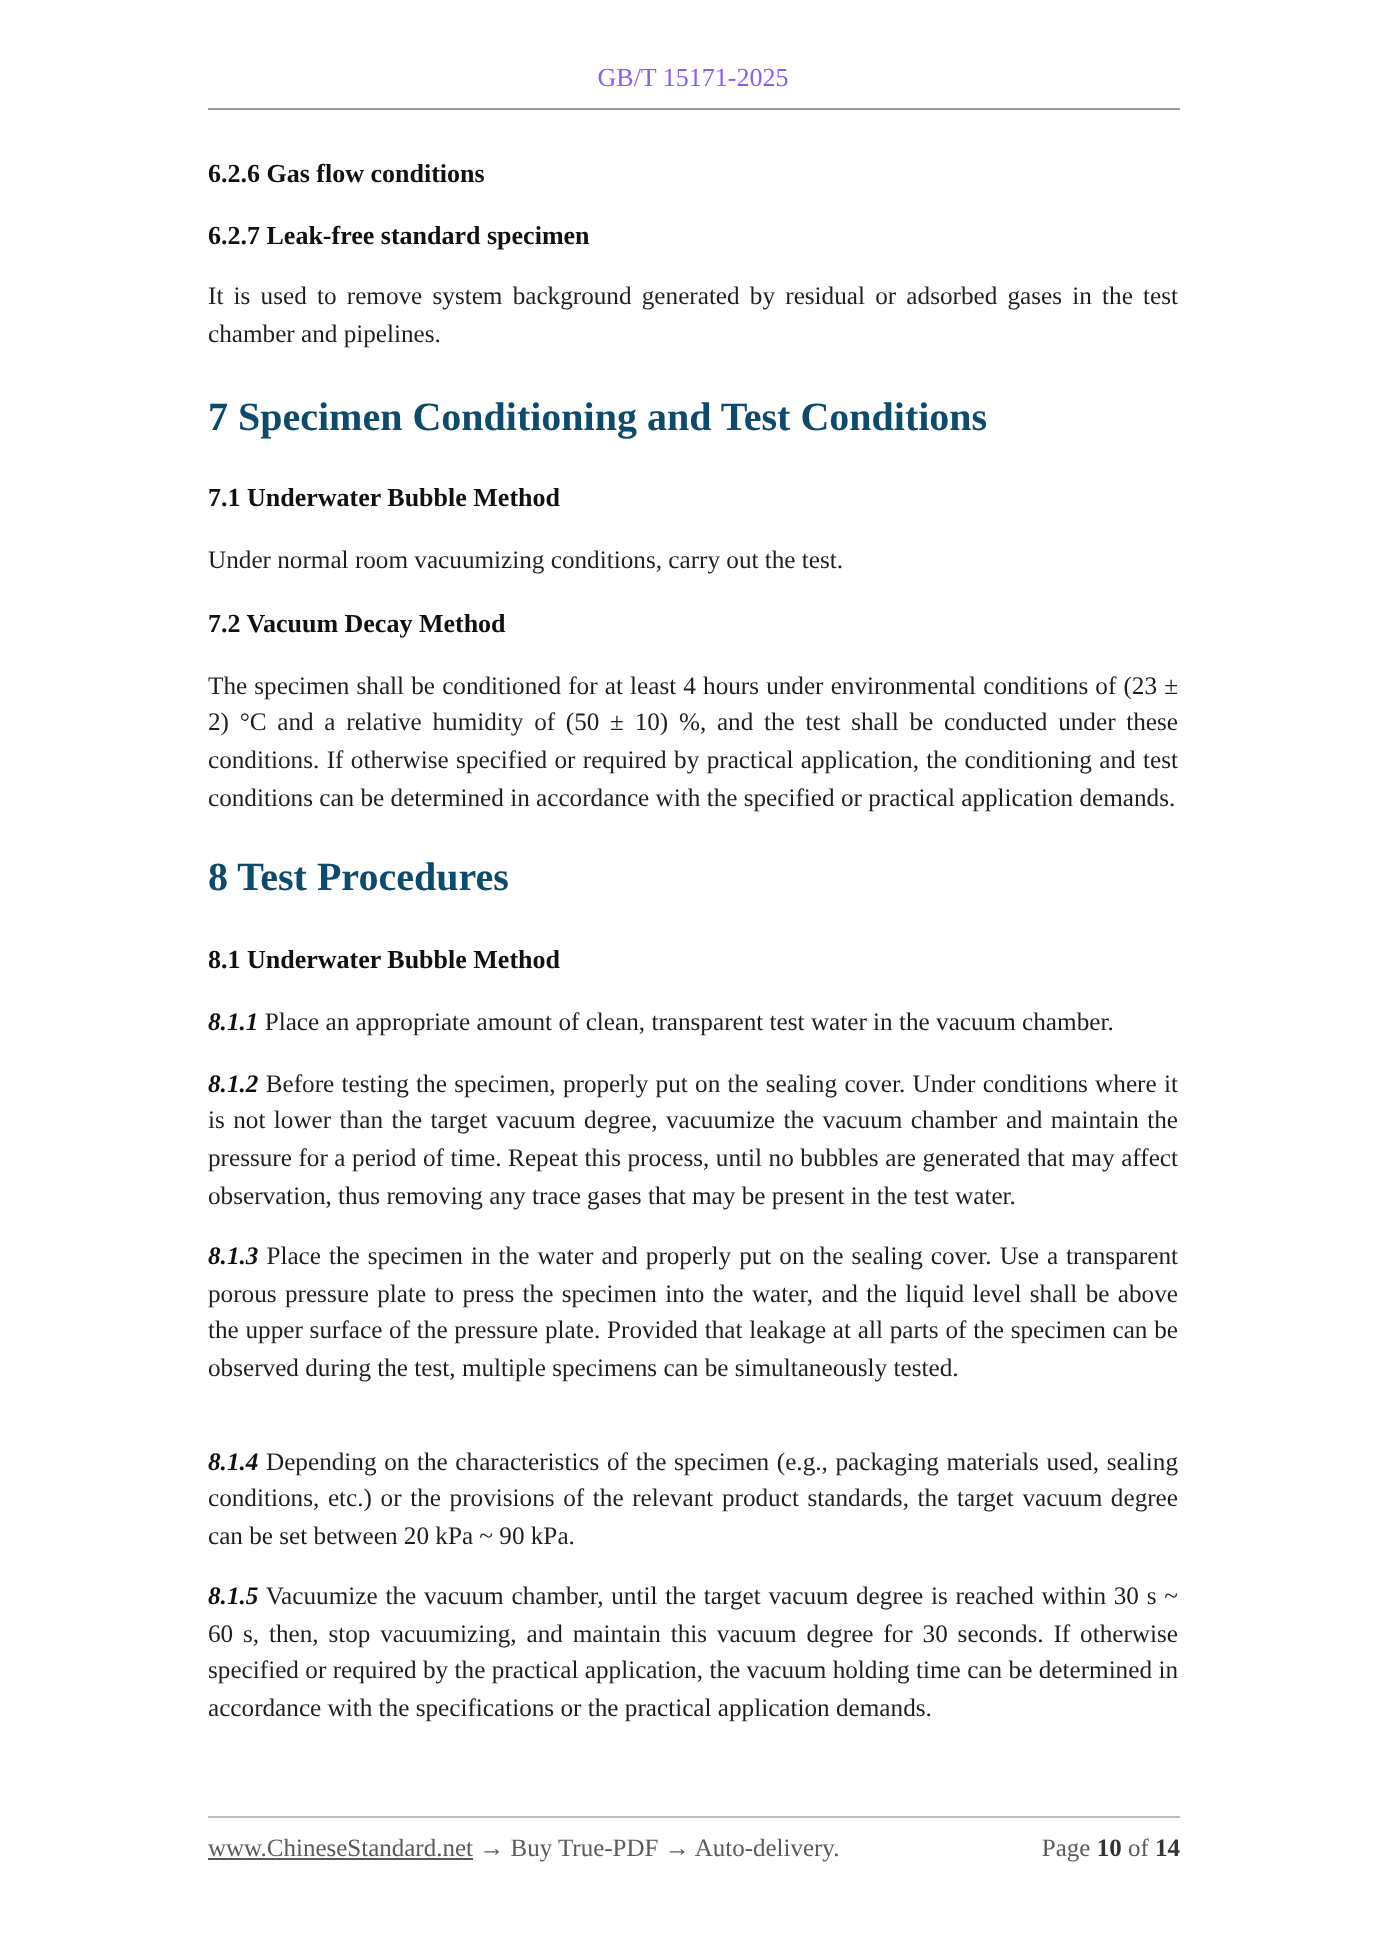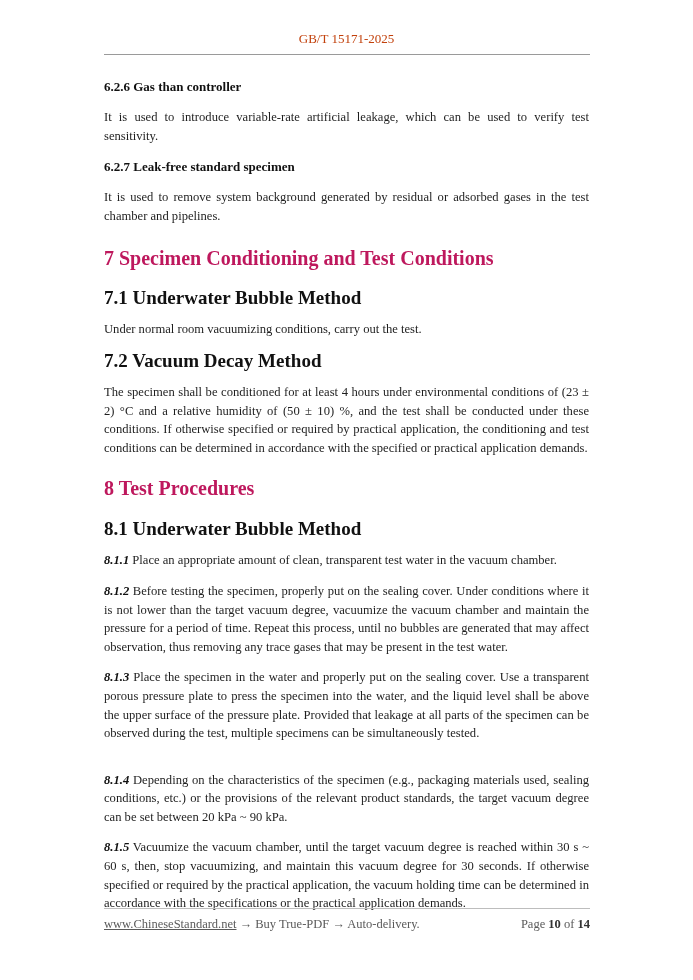--- a/index.html
+++ b/index.html
@@ -15,21 +15,21 @@
       font-family: "Liberation Serif", "DejaVu Serif", serif;
       color: #1a1a1a;
     }
     .page-header {
       position: absolute;
       top: 31px;
       left: 0;
       width: 693px;
       text-align: center;
       font-size: 13px;
-      color: #c2410c;
+      color: #8b5cf6;
     }
     .header-rule {
       position: absolute;
       top: 54px;
       left: 104px;
       width: 486px;
       height: 0;
       border-top: 1px solid #9a9a9a;
     }
     .content {
@@ -40,31 +40,31 @@
     }
     .h3 {
       font-weight: bold;
       font-size: 13px;
       line-height: 18px;
       margin: 0;
       color: #111;
     }
     .h2 {
       font-weight: bold;
-      font-size: 19px;
+      font-size: 13px;
       line-height: 20px;
       margin: 0;
       color: #111;
     }
     .h1 {
       font-weight: bold;
       font-size: 20px;
       line-height: 26px;
       margin: 0;
-      color: #be185d;
+      color: #0c4a6e;
     }
     .p {
       font-size: 12.6px;
       line-height: 18.6px;
       margin: 0;
       text-align: justify;
       color: #1e1e1e;
     }
     .p .num {
       font-weight: bold;
@@ -96,22 +96,21 @@
     .footer .pg b { color: #333; }
   </style>
 </head>
 <body>
 
 <div class="page-header">GB/T 15171-2025</div>
 <div class="header-rule"></div>
 
 <div class="content">
 
-  <p class="h3">6.2.6 Gas than controller</p>
-  <p class="p" style="margin-top:12px">It is used to introduce variable-rate artificial leakage, which can be used to verify test sensitivity.</p>
+  <p class="h3">6.2.6 Gas flow conditions</p>
 
   <p class="h3" style="margin-top:13px">6.2.7 Leak-free standard specimen</p>
   <p class="p" style="margin-top:12px">It is used to remove system background generated by residual or adsorbed gases in the test chamber and pipelines.</p>
 
   <p class="h1" style="margin-top:20px">7 Specimen Conditioning and Test Conditions</p>
 
   <p class="h2" style="margin-top:17px">7.1 Underwater Bubble Method</p>
   <p class="p" style="margin-top:12px">Under normal room vacuumizing conditions, carry out the test.</p>
 
   <p class="h2" style="margin-top:12px">7.2 Vacuum Decay Method</p>

